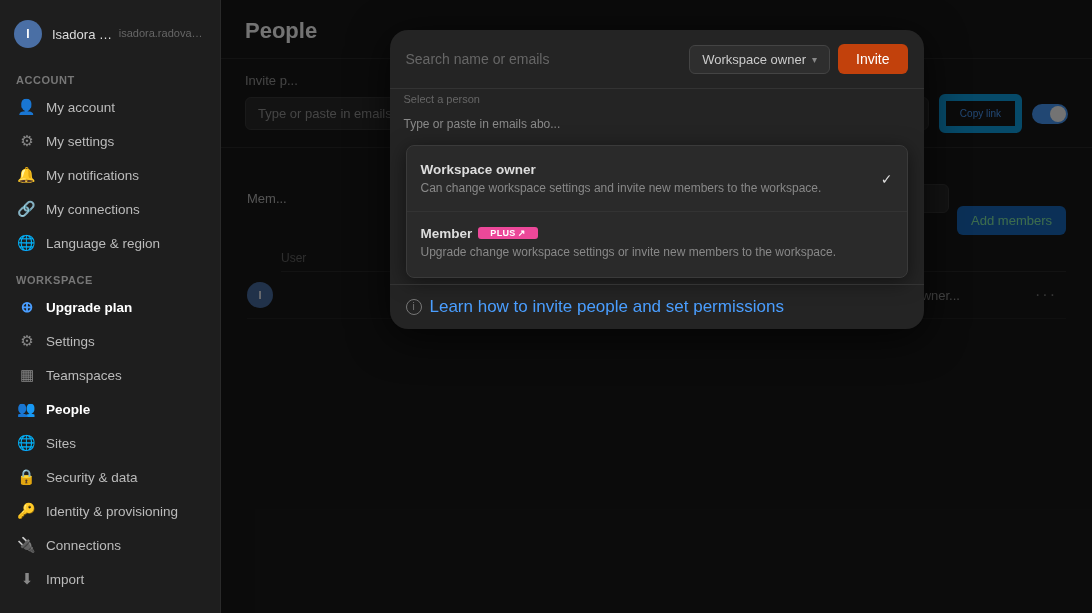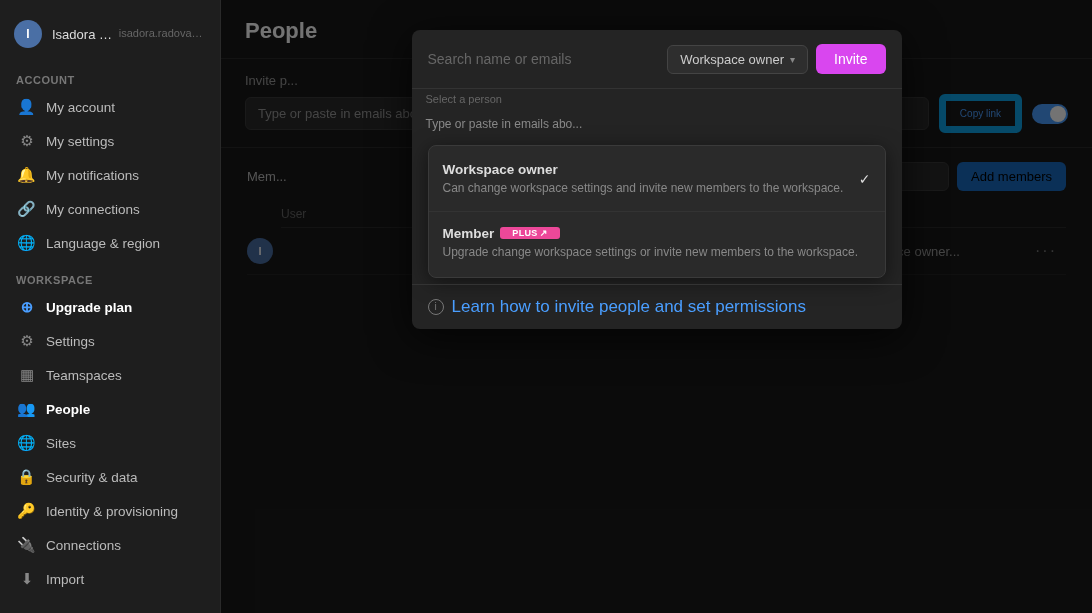--- a/index.html
+++ b/index.html
@@ -205,25 +205,26 @@
       font-size: 13px;
       color: #999;
       width: 200px;
     }
     .add-members-btn {
       background: #1a6bc1;
       border: none;
       border-radius: 6px;
       padding: 7px 14px;
       font-size: 13px;
-      color: #000000;
+      color: #86efac;
       cursor: pointer;
       display: flex;
       align-items: center;
       gap: 4px;
+      margin-top: 44px;
     }
 
     
     .members-table {
       width: 100%;
     }
     .table-header {
       display: flex;
       border-bottom: 1px solid #2a2a2a;
       padding: 6px 0;
@@ -258,22 +259,22 @@
       display: flex;
       align-items: flex-start;
       justify-content: center;
       z-index: 100;
       padding-top: 30px;
     }
 
     
     .modal {
       background: #242424;
-      border-radius: 8px;
-      width: 490px;
+      border-radius: 18px;
+      width: 534px;
       box-shadow: 0 8px 40px rgba(0,0,0,0.7);
       overflow: hidden;
     }
     .modal-top {
       padding: 14px 16px;
       display: flex;
       align-items: center;
       gap: 8px;
       border-bottom: 1px solid #333;
     }
@@ -295,21 +296,21 @@
       border: 1px solid #444;
       border-radius: 6px;
       padding: 6px 12px;
       font-size: 13px;
       color: #ccc;
       cursor: pointer;
     }
     .chevron { font-size: 10px; color: #888; }
 
     .invite-btn {
-      background: #d946ef;
+      background: #c2410c;
       border: none;
       border-radius: 6px;
       padding: 7px 18px;
       font-size: 14px;
       color: #fff;
       cursor: pointer;
       font-weight: 500;
     }
 
     

